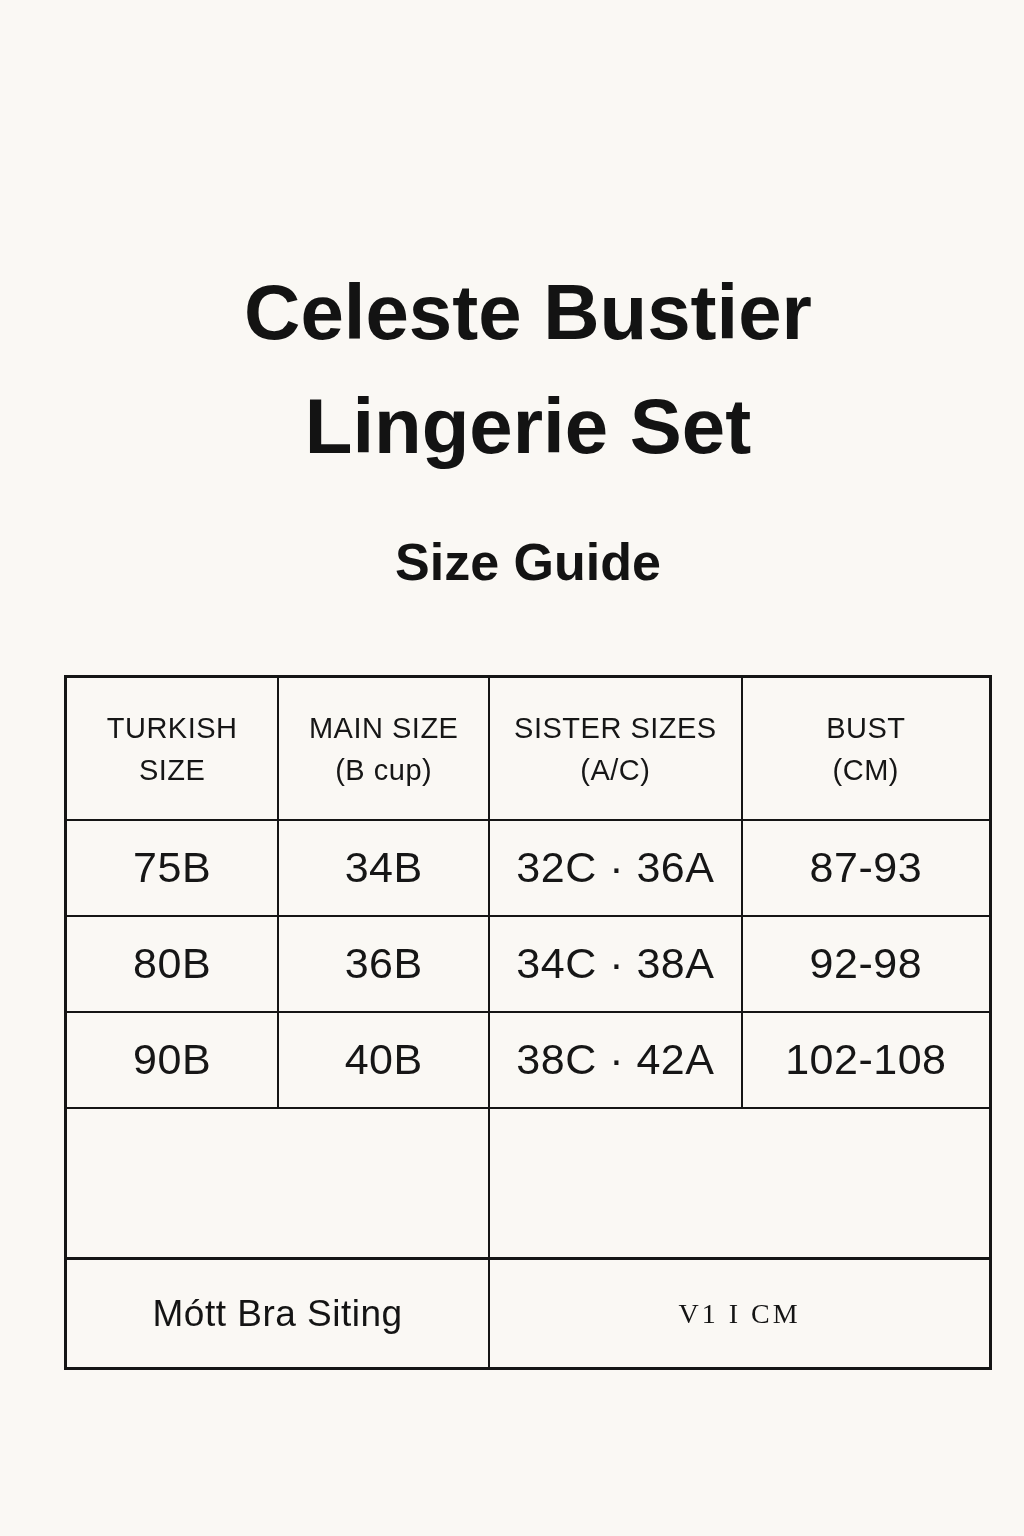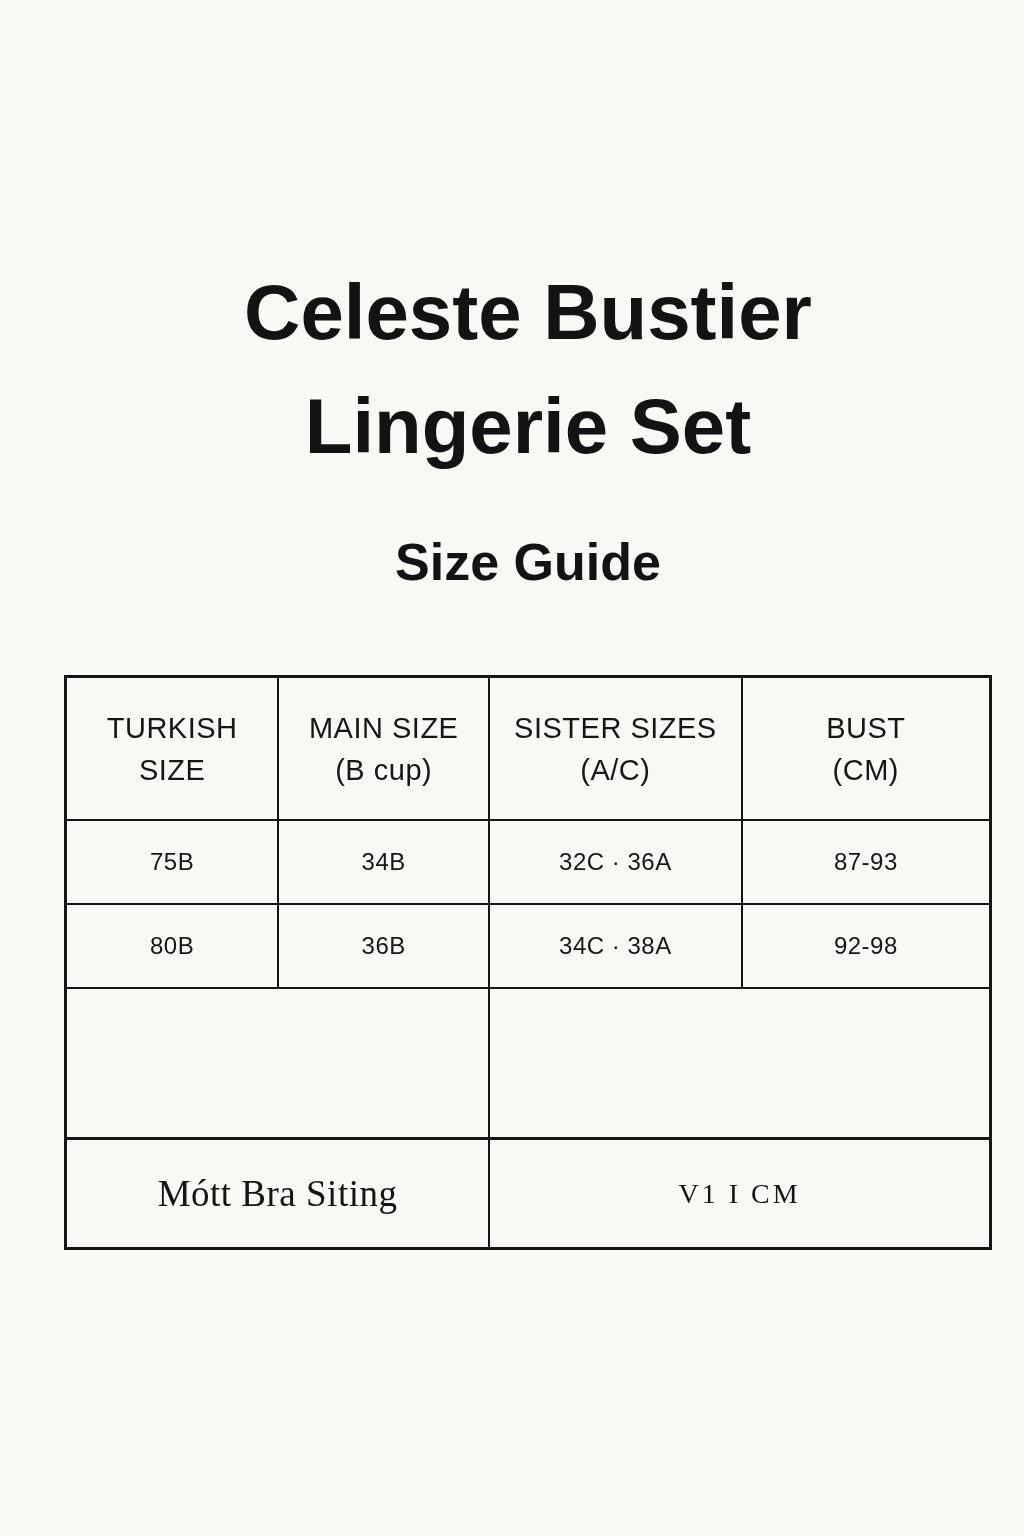--- a/index.html
+++ b/index.html
@@ -48,35 +48,35 @@
   }
   tr.header-row th {
     height: 143px;
     font-size: 29px;
     font-weight: 400;
     letter-spacing: 0.5px;
     line-height: 1.45;
     color: #161616;
   }
   tr.data-row td {
-    height: 84px;
-    font-size: 24px;
+    height: 96px;
+    font-size: 43px;
     font-weight: 400;
     letter-spacing: 0.5px;
     color: #161616;
   }
   tr.empty-row td {
     height: 151px;
   }
   tr.footer-row td {
     height: 110px;
     border-top: 3px solid #151515;
   }
   .footer-left {
-    font-family: Liberation Serif, serif;
+    font-family: Liberation Sans, sans-serif;
     font-size: 37px;
     font-weight: 400;
     letter-spacing: 0.5px;
   }
   .footer-right {
     font-family: Liberation Serif, serif;
     font-size: 28px;
     font-weight: 400;
     letter-spacing: 3px;
   }
@@ -126,20 +126,26 @@
         <td>34B</td>
         <td>32C · 36A</td>
         <td>87-93</td>
       </tr>
       <tr class="data-row">
         <td>80B</td>
         <td>36B</td>
         <td>34C · 38A</td>
         <td>92-98</td>
       </tr>
+      <tr class="data-row">
+        <td>90B</td>
+        <td>40B</td>
+        <td>38C · 42A</td>
+        <td>102-108</td>
+      </tr>
       <tr class="empty-row">
         <td colspan="2"></td>
         <td colspan="2"></td>
       </tr>
       <tr class="footer-row">
         <td colspan="2" class="footer-left">Mótt Bra Siting</td>
         <td colspan="2" class="footer-right">V1 I CM</td>
       </tr>
     </tbody>
   </table>

